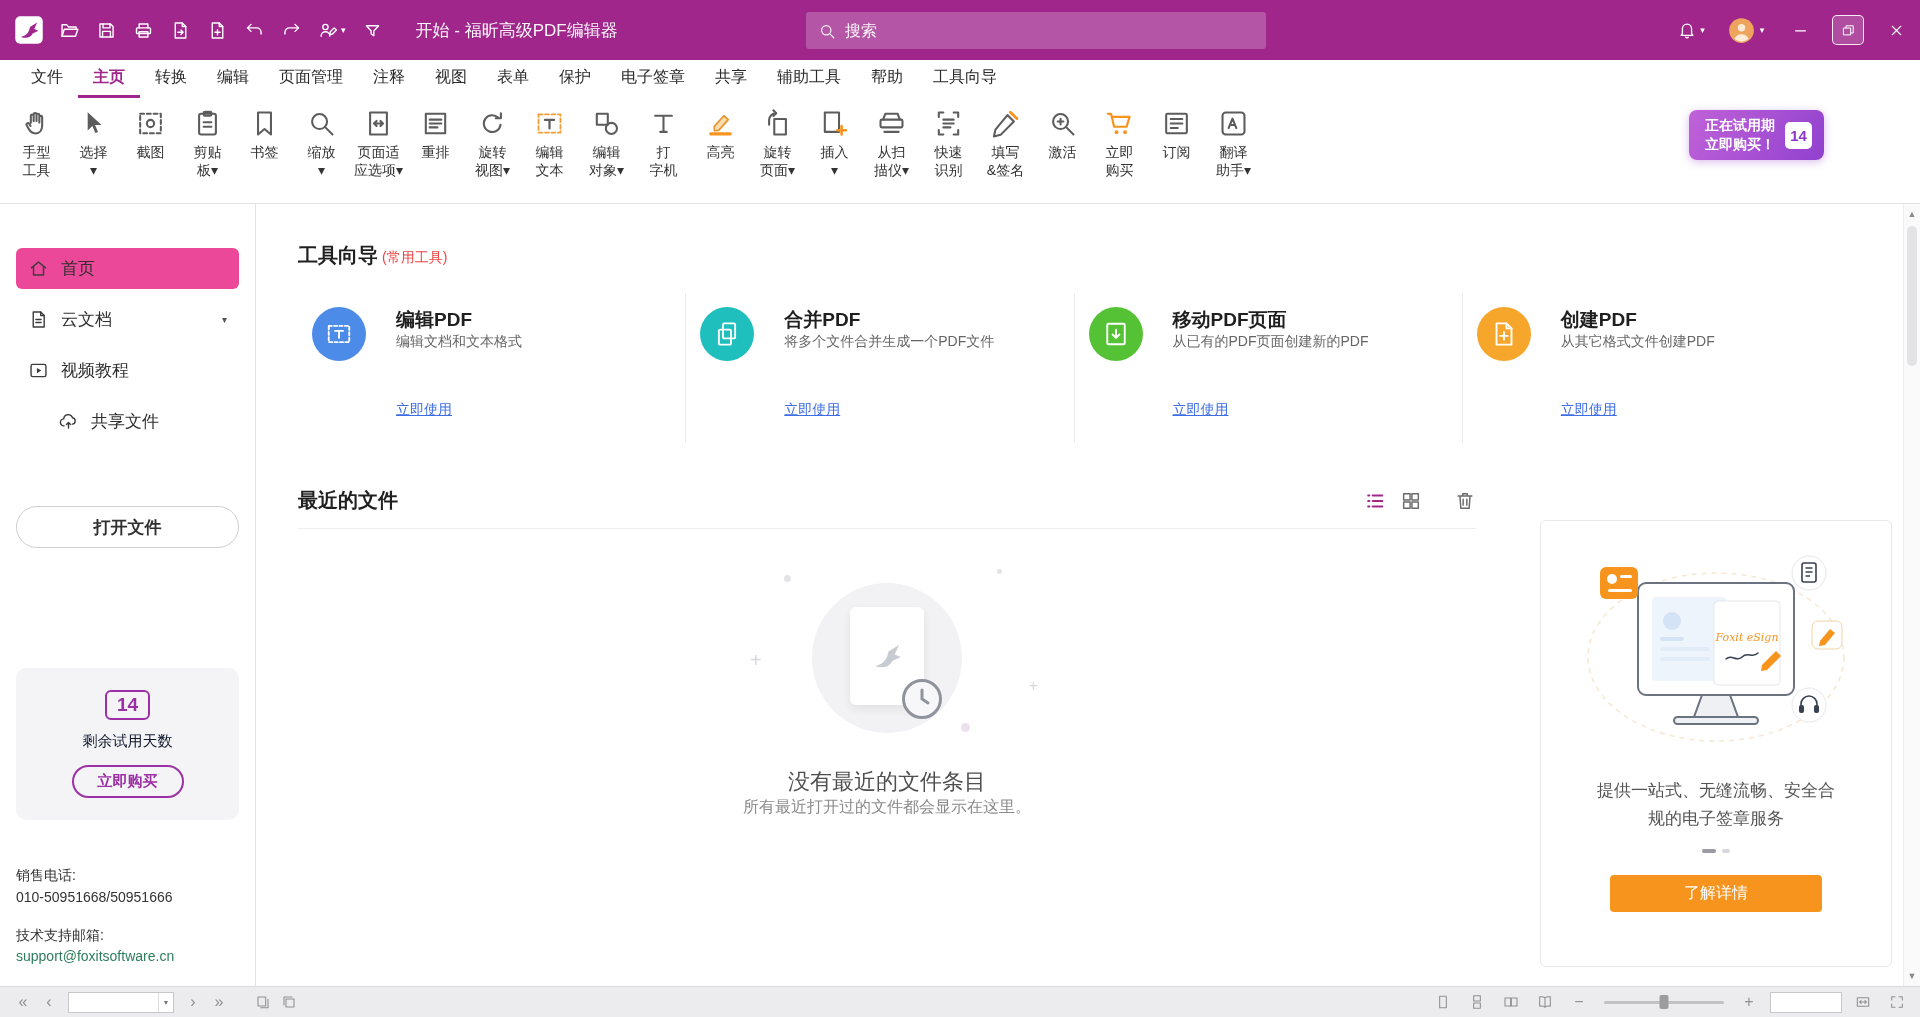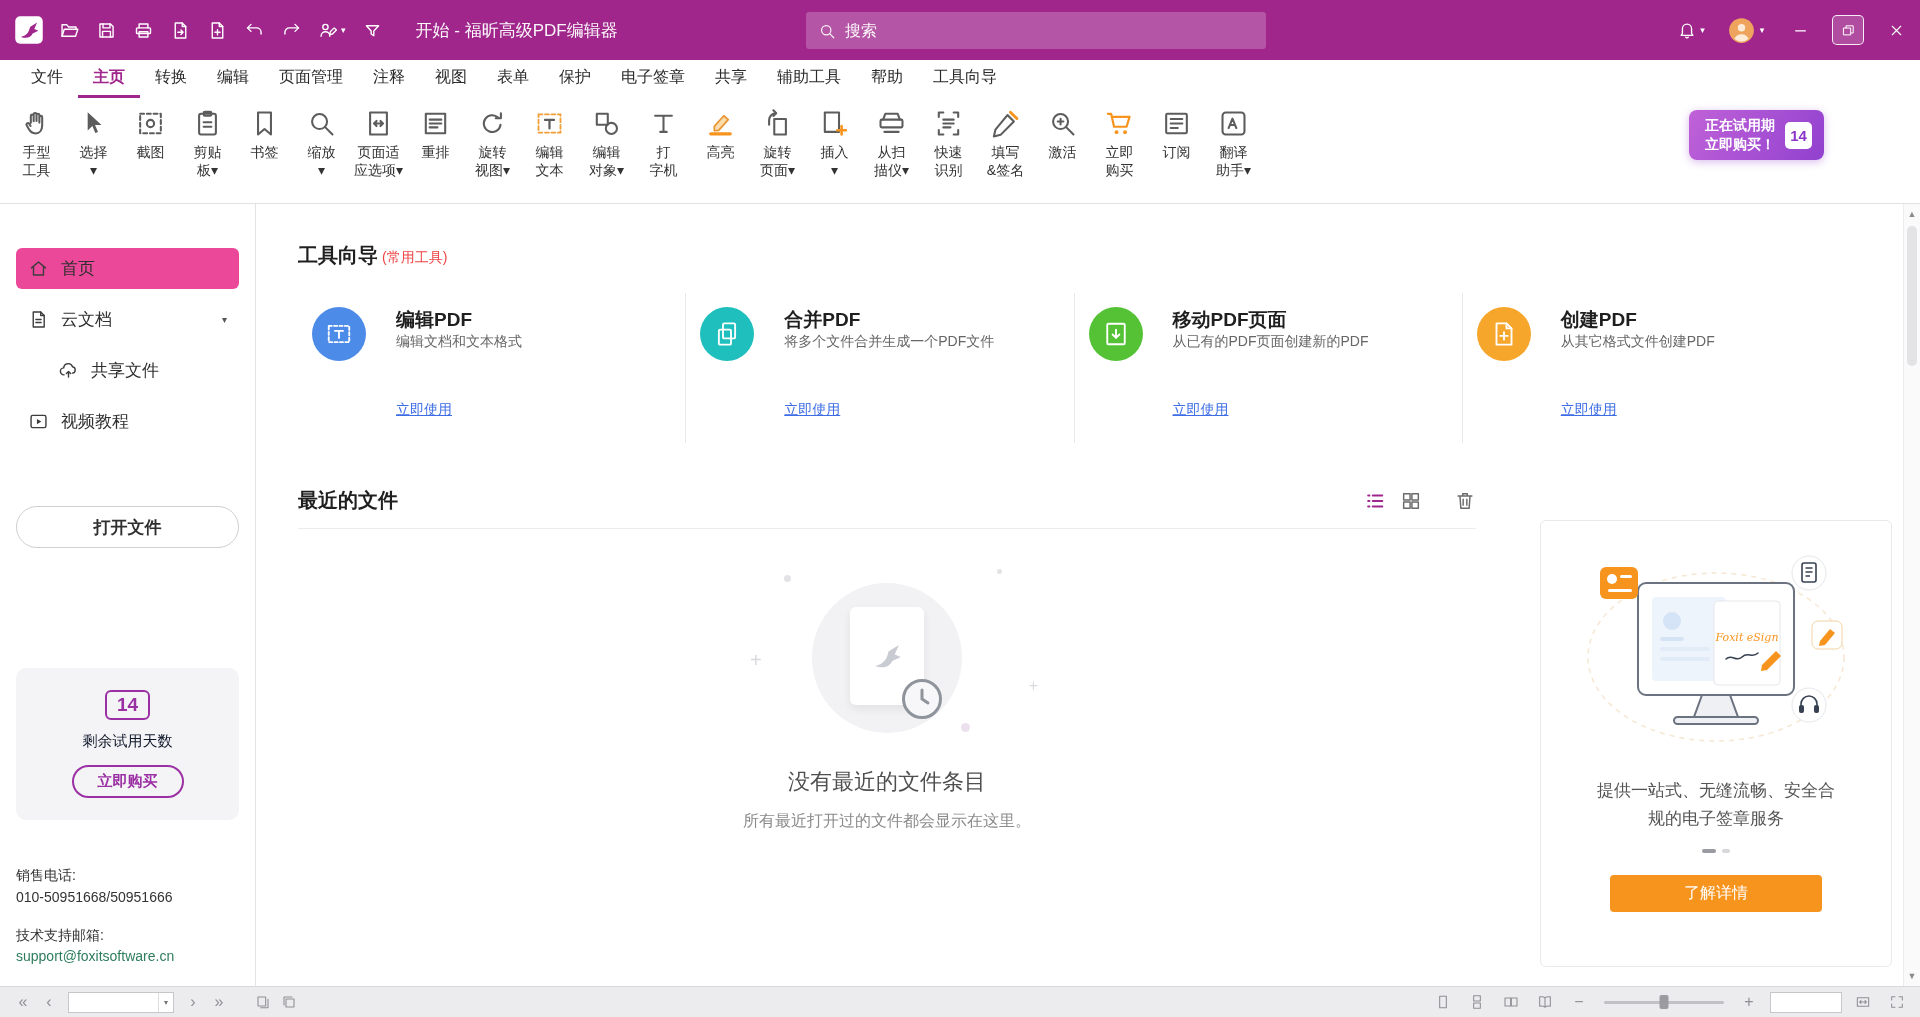--- a/index.html
+++ b/index.html
@@ -91,21 +91,21 @@
   .ra-trash{margin-left:18px;}
   .recent-body{width:1178px;margin-top:14px;border-top:1px solid #ededf0;position:relative;height:430px;}
   .empty{position:absolute;left:50%;top:54px;transform:translateX(-50%);display:flex;flex-direction:column;align-items:center;}
   .empty-circle{width:150px;height:150px;border-radius:50%;background:#f2f2f4;position:relative;}
   .empty-doc{position:absolute;left:38px;top:24px;width:74px;height:98px;background:#fff;border-radius:6px;box-shadow:0 4px 10px rgba(0,0,0,.07);display:flex;align-items:center;justify-content:center;}
   .empty-doc svg{width:44px;height:44px;}
   .empty-clock{position:absolute;right:18px;bottom:12px;width:44px;height:44px;}
   .sp{position:absolute;color:#d9d9de;font-size:20px;}
   .sp-dot{width:7px;height:7px;border-radius:50%;background:#e3e3e7;}
   .empty-title{margin-top:34px;font-size:22px;color:#4f4f4f;}
-  .empty-sub{margin-top:14px;font-size:16px;color:#8b8b8b;}
+  .empty-sub{font-size:16px;color:#8b8b8b;}
 
   
   .promo{position:absolute;right:11px;top:316px;width:352px;height:447px;background:#fff;border:1px solid #e9e9ec;border-radius:6px;display:flex;flex-direction:column;align-items:center;padding:24px 20px 24px;}
   .promo-illus{width:300px;height:212px;}
   .promo-illus svg{width:100%;height:100%;}
   .promo-caption{margin-top:20px;text-align:center;font-size:17px;color:#555;line-height:1.65;}
   .promo-dots{margin-top:16px;display:flex;gap:6px;align-items:center;}
   .dot-a{width:14px;height:4px;border-radius:2px;background:#9a9aa2;cursor:pointer;}
   .dot-b{width:8px;height:4px;border-radius:2px;background:#d7d7dc;cursor:pointer;}
   .promo-btn{margin-top:22px;width:212px;height:37px;background:#F7941E;color:#fff;border:none;border-radius:4px;font-size:16px;cursor:pointer;font-family:inherit;}
@@ -631,39 +631,39 @@
               <svg viewBox="0 0 24 24" fill="none" stroke="currentColor" stroke-width="1.6" stroke-linecap="round" stroke-linejoin="round">
                 <path d="M6 3.5h8.5l4 4v13H6z"></path>
                 <path d="M14.5 3.5v4h4"></path>
                 <path d="M9 12h6M9 15.5h6"></path>
               </svg>
             </span>
             <span>云文档</span>
             <span class="side-caret">▾</span>
           </div>
 
+          <div class="side-item">
+            <span class="side-ic ic">
+              <svg viewBox="0 0 24 24" fill="none" stroke="currentColor" stroke-width="1.6" stroke-linecap="round" stroke-linejoin="round">
+                <rect x="3.5" y="5" width="17" height="14" rx="2"></rect>
+                <path d="M10.2 9l5 3-5 3z" fill="currentColor" stroke="none"></path>
+              </svg>
+            </span>
+            <span>视频教程</span>
+
+          </div>
+
           <div class="side-item indent">
             <span class="side-ic ic">
               <svg viewBox="0 0 24 24" fill="none" stroke="currentColor" stroke-width="1.6" stroke-linecap="round" stroke-linejoin="round">
                 <path d="M7 17a4 4 0 01-.5-8A5.2 5.2 0 0116.6 7.7 3.7 3.7 0 0116.5 15"></path>
                 <path d="M12 19.5V13M12 13l-2.4 2.4M12 13l2.4 2.4"></path>
               </svg>
             </span>
             <span>共享文件</span>
-
-          </div>
-
-          <div class="side-item">
-            <span class="side-ic ic">
-              <svg viewBox="0 0 24 24" fill="none" stroke="currentColor" stroke-width="1.6" stroke-linecap="round" stroke-linejoin="round">
-                <rect x="3.5" y="5" width="17" height="14" rx="2"></rect>
-                <path d="M10.2 9l5 3-5 3z" fill="currentColor" stroke="none"></path>
-              </svg>
-            </span>
-            <span>视频教程</span>
 
           </div>
         </div>
       <button class="open-file-btn">打开文件</button>
       <div class="side-trial">
         <span class="trial-days-box">14</span>
         <span class="trial-caption">剩余试用天数</span>
         <button class="trial-buy-btn">立即购买</button>
       </div>
       <div class="side-contact">

